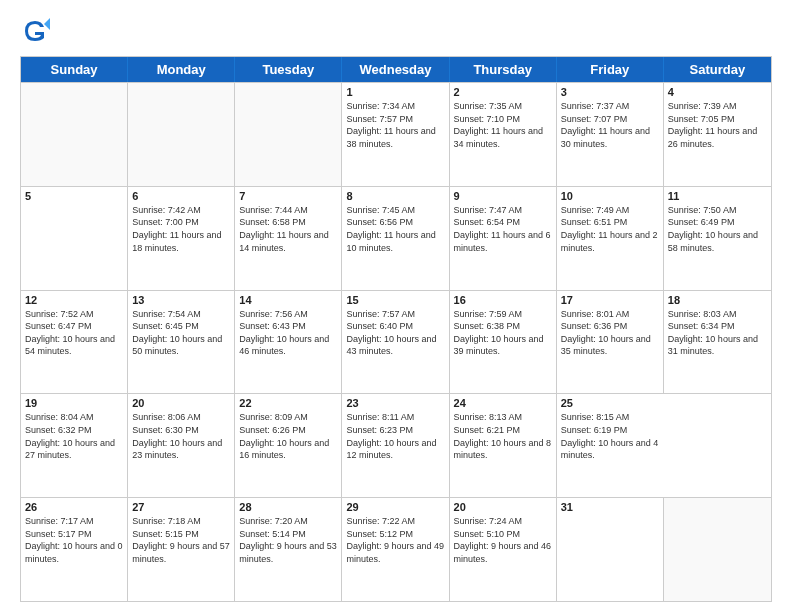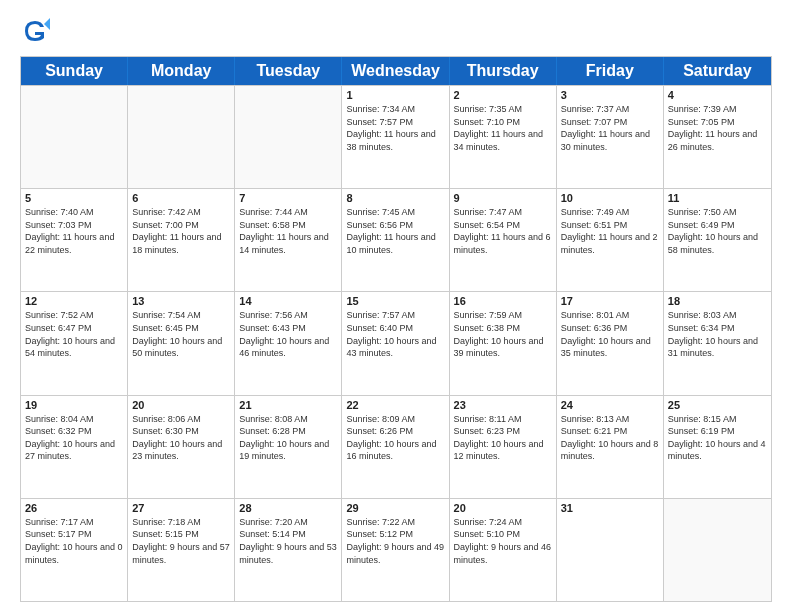--- a/index.html
+++ b/index.html
@@ -61,21 +61,21 @@
     }
     .cal-header {
       display: grid;
       grid-template-columns: repeat(7, 1fr);
       background: #1565c0;
       color: #fff;
     }
     .cal-header-cell {
       text-align: center;
       padding: 5px 2px;
-      font-size: 16px;
+      font-size: 13px;
       font-weight: bold;
       border-right: 1px solid #1976d2;
     }
     .cal-header-cell:last-child { border-right: none; }
     .cal-body {
       flex: 1;
       display: flex;
       flex-direction: column;
     }
     .cal-row {
@@ -169,24 +169,20 @@
             <div class="day-number">4</div>
             <div class="day-info">Sunrise: 7:39 AM
 Sunset: 7:05 PM
 Daylight: 11 hours
 and 26 minutes.</div>
           </div>
         </div>
         <div class="cal-row">
           <div class="cal-cell">
             <div class="day-number">5</div>
-            <div class="day-info">Sunrise: 7:40 AM
-Sunset: 7:03 PM
-Daylight: 11 hours
-and 22 minutes.</div>
           </div>
           <div class="cal-cell">
             <div class="day-number">6</div>
             <div class="day-info">Sunrise: 7:42 AM
 Sunset: 7:00 PM
 Daylight: 11 hours
 and 18 minutes.</div>
           </div>
           <div class="cal-cell">
             <div class="day-number">7</div>
@@ -282,27 +278,20 @@
 Sunset: 6:32 PM
 Daylight: 10 hours
 and 27 minutes.</div>
           </div>
           <div class="cal-cell">
             <div class="day-number">20</div>
             <div class="day-info">Sunrise: 8:06 AM
 Sunset: 6:30 PM
 Daylight: 10 hours
 and 23 minutes.</div>
-          </div>
-          <div class="cal-cell">
-            <div class="day-number">21</div>
-            <div class="day-info">Sunrise: 8:08 AM
-Sunset: 6:28 PM
-Daylight: 10 hours
-and 19 minutes.</div>
           </div>
           <div class="cal-cell">
             <div class="day-number">22</div>
             <div class="day-info">Sunrise: 8:09 AM
 Sunset: 6:26 PM
 Daylight: 10 hours
 and 16 minutes.</div>
           </div>
           <div class="cal-cell">
             <div class="day-number">23</div>

